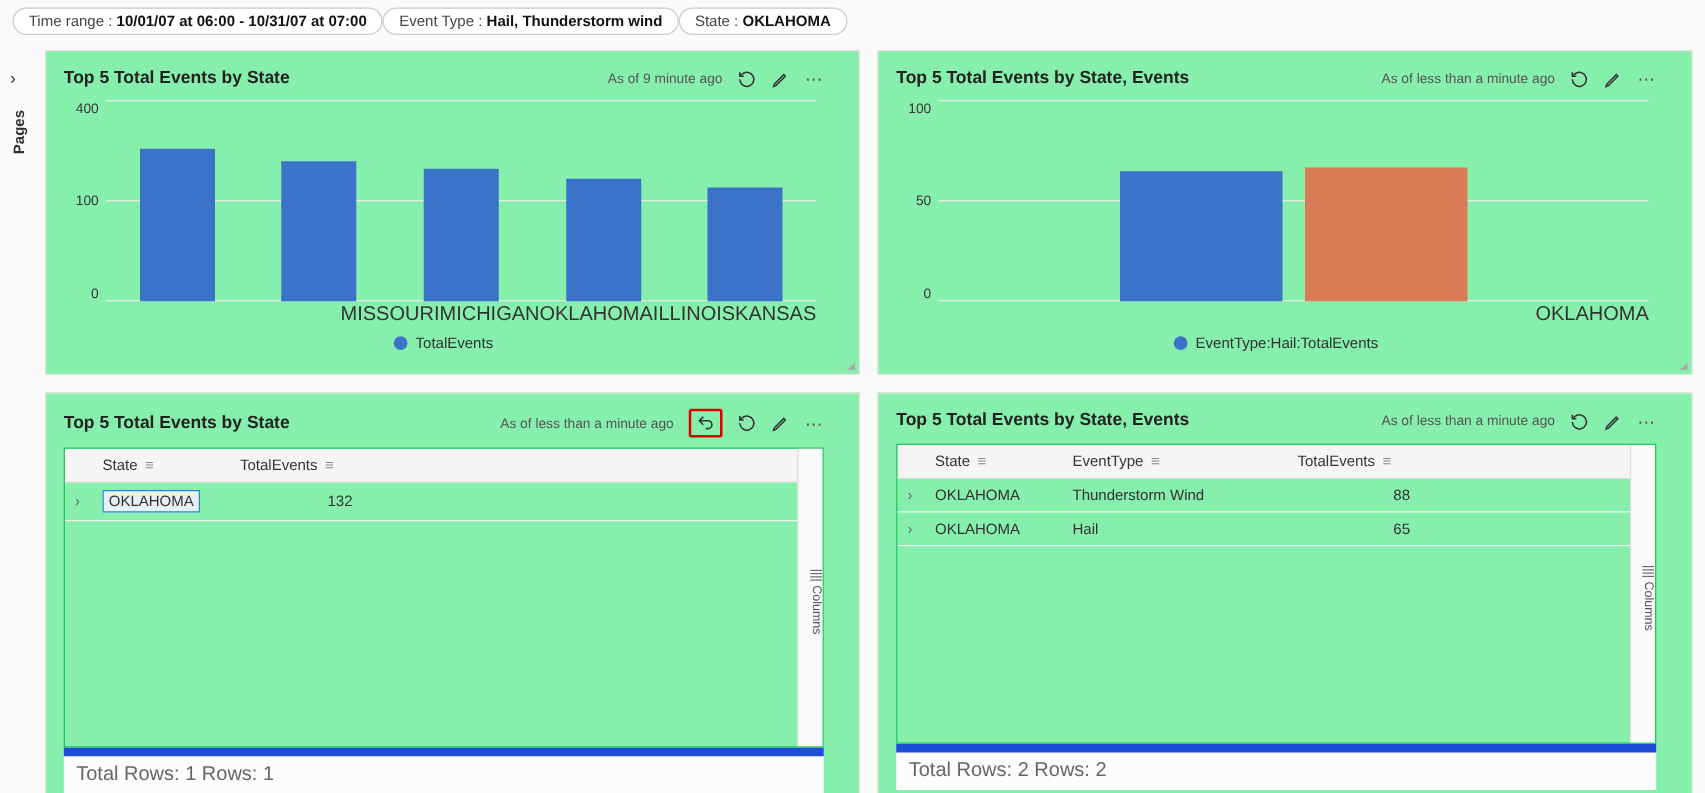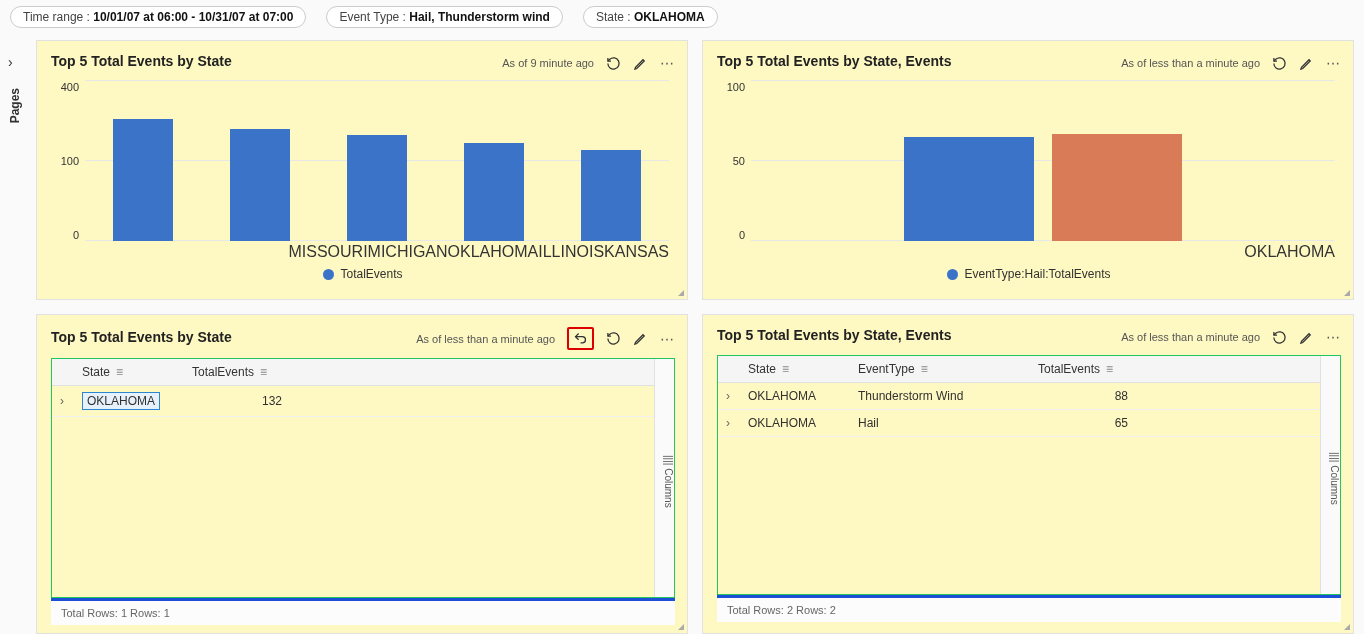--- a/index.html
+++ b/index.html
@@ -1,25 +1,25 @@
 <!DOCTYPE html>
 <html><head>
 <meta charset="utf-8">
 <style>
 *{box-sizing:border-box;margin:0;padding:0;font-family:'Segoe UI',Tahoma,sans-serif}
 body{background:#fafafa;color:#323130;font-size:13px}
-.topbar{padding:6px 10px;display:flex;gap:20px;align-items:flex-start}
+.topbar{padding:6px 10px;display:flex;gap:0;align-items:flex-start}
 .pill{border:1px solid #ccc;border-radius:14px;padding:3px 12px;font-size:12px;background:#fff}
 .pill .lbl{color:#444}
 .pill .val{font-weight:600;color:#111}
 .sidebar{position:absolute;top:40px;left:0;width:30px;height:580px;display:flex;align-items:flex-start;justify-content:center;padding-top:14px}
 .sidebar .chev{font-size:14px;color:#333;cursor:pointer}
 .sidebar .pages{writing-mode:vertical-rl;transform:rotate(180deg);font-size:12px;margin-top:18px;font-weight:600}
 .grid{position:absolute;top:40px;left:36px;right:10px;display:grid;grid-template-columns:1fr 1fr;gap:14px}
-.tile{background:#fef9c3;border:1px solid #e1e1e1;position:relative;padding:12px 12px 8px 14px}
+.tile{background:#86efac;border:1px solid #e1e1e1;position:relative;padding:12px 28px 8px 14px}
 .tile-title{font-size:14px;font-weight:600;color:#222;margin-bottom:4px}
 .tile-head{display:flex;align-items:center;justify-content:space-between}
 .tile-tools{display:flex;align-items:center;gap:12px;font-size:12px;color:#555}
 .tile-tools .asof{font-size:11px;color:#555}
 .tile-tools svg{width:15px;height:15px;stroke:#333;cursor:pointer}
 .more{font-size:14px;cursor:pointer;letter-spacing:1px}
 .chart{height:180px;position:relative;margin-top:8px;margin-left:20px;margin-right:6px}
 .yaxis{position:absolute;left:-18px;top:0;bottom:20px;display:flex;flex-direction:column;justify-content:space-between;font-size:11px;color:#333;align-items:flex-end;width:26px}
 .plot{position:absolute;left:14px;right:0;top:0;bottom:20px}
 .plot .grid-line{position:absolute;left:0;right:0;border-top:1px solid #e8e8e8}
@@ -40,21 +40,21 @@
 .col-evtype{width:180px}
 .col-total{width:120px}
 .menu-icon{color:#888;font-size:12px}
 .trow{display:flex;padding:6px 8px;font-size:12px;border-bottom:1px solid #f1f1f1;align-items:center}
 .trow .exp{width:22px;color:#666;cursor:pointer}
 .cell-state{width:110px}
 .cell-evtype{width:180px}
 .cell-total{width:120px;text-align:right;padding-right:30px}
 .hl{border:1px solid #2a86d1;background:#e7f1fb;padding:1px 4px;display:inline-block}
 .side-cols{width:20px;border-left:1px solid #e1e1e1;writing-mode:vertical-rl;text-align:center;font-size:10px;padding-top:6px;color:#555;background:#fafafa}
-.footer{border-top:3px solid #1d4ed8;padding:6px 10px;font-size:11px;color:#666;background:#fcfcfc}
+.footer{border-top:7px solid #1d4ed8;padding:6px 10px;font-size:16px;color:#666;background:#fcfcfc}
 .resize{position:absolute;right:2px;bottom:2px;width:10px;height:10px}
 .resize::after{content:'';position:absolute;right:1px;bottom:1px;border-right:6px solid #aaa;border-top:6px solid transparent}
 .redbox{border:2px solid #d00;padding:2px 4px;border-radius:2px}
 .ico-btn{display:inline-flex;align-items:center;justify-content:center}
 .ht{height:260px}
 .ht2{min-height:292px}
 </style>
 </head>
 <body>
 

